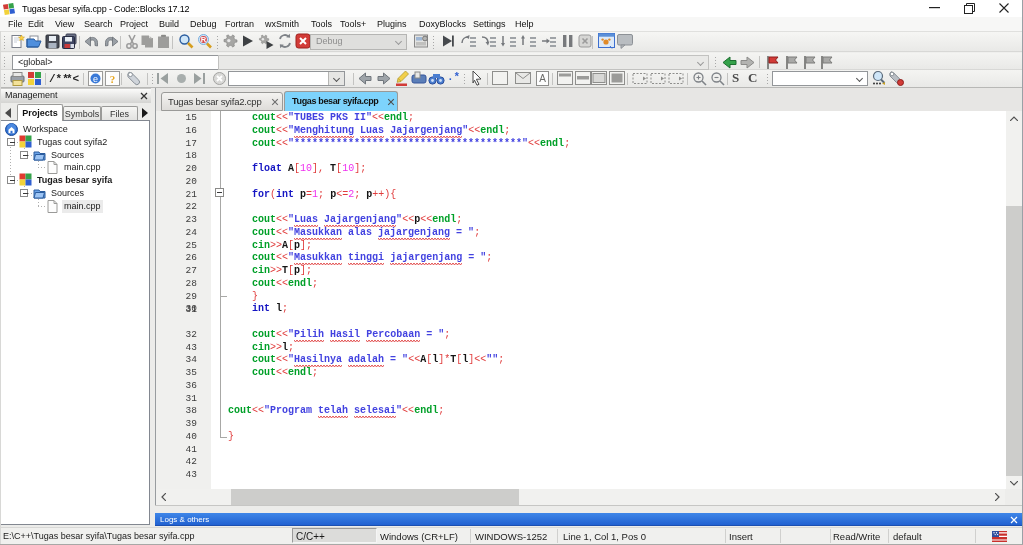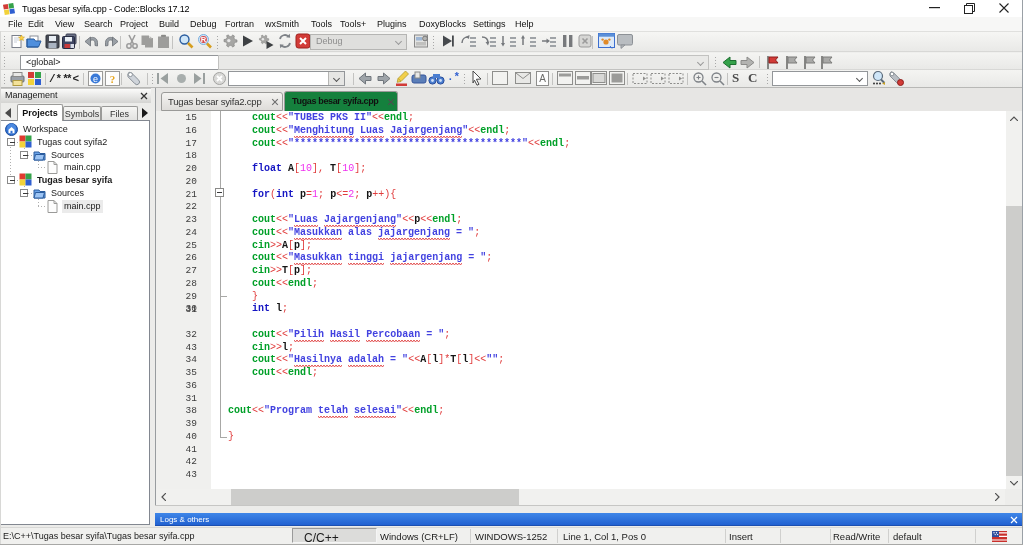--- a/index.html
+++ b/index.html
@@ -223,21 +223,21 @@
     <circle cx="8" cy="9" r="2.6" fill="#e08a28"></circle>
     <circle cx="4.6" cy="6.6" r="1.2" fill="#e08a28"></circle>
     <circle cx="11.4" cy="6.6" r="1.2" fill="#e08a28"></circle>
     <path d="M12 13l2 2.5" stroke="#3c6fd0"></path>
   </svg>
 <svg style="position:absolute;left:617px;top:34px" width="16" height="15" viewBox="0 0 16 15">
     <rect x="0.5" y="0.5" width="15" height="10.5" rx="1.5" fill="#b9bdc1" stroke="#8d9196"></rect>
     <path d="M4 11l0 3.4 4-3.4z" fill="#b9bdc1" stroke="#8d9196"></path>
   </svg>
 <div style="position:absolute;left:3px;top:56px;width:3px;height:12px;background-image:radial-gradient(circle at 1.5px 1.5px,#a8a8a8 0.9px,transparent 1px);background-size:3px 3px"></div>
-<div class="combo" style="left:20px;top:55px;width:234px;height:15px"><span style="color:#1c1c1c">&lt;global&gt;</span><span class="chev"></span></div>
+<div class="combo" style="left:12px;top:55px;width:234px;height:15px"><span style="color:#1c1c1c">&lt;global&gt;</span><span class="chev"></span></div>
 <div class="combo dis2" style="left:218px;top:55px;width:491px;height:15px">
     <span class="chev"></span>
   </div>
 <div style="position:absolute;left:714px;top:56px;width:3px;height:12px;background-image:radial-gradient(circle at 1.5px 1.5px,#a8a8a8 0.9px,transparent 1px);background-size:3px 3px"></div>
 <svg style="position:absolute;left:722px;top:56px" width="15" height="13" viewBox="0 0 15 13">
     <path d="M14 4.5H8V1L1 6.5 8 12V8.5h6z" fill="#35a24a" stroke="#1d6e30"></path>
   </svg>
 <svg style="position:absolute;left:740px;top:56px" width="15" height="13" viewBox="0 0 15 13">
     <path d="M1 4.5h6V1l7 5.5L7 12V8.5H1z" fill="#b3b3b1" stroke="#8b8b89"></path>
   </svg>
@@ -495,21 +495,21 @@
 <div style="position:absolute;left:62px;top:200px;height:13px;line-height:13px;font-size:9px;font-weight:normal;color:#1a1a1a;background:#ebebeb;padding:0 2px;white-space:nowrap">main.cpp</div>
 
 <div class="abs" style="left:155px;top:88px;width:868px;height:23px;background:#e7e6e4"></div>
 <div class="abs" style="left:155px;top:88px;width:868px;height:417px;border-left:1px solid #989c9f"></div>
 
 <div class="abs" style="left:161px;top:92px;width:122px;height:19px;background:linear-gradient(#f4f3f1,#dedcd9);border:1px solid #9a9a98;border-radius:3px 3px 0 0;font-size:9.5px;color:#333;line-height:18px;padding-left:6px;letter-spacing:-0.2px">Tugas besar syifa2.cpp</div>
 <svg class="abs" style="left:271px;top:98px" width="8" height="8" viewBox="0 0 8 8">
     <path d="M1.2 1.2l5.6 5.6M6.8 1.2L1.2 6.8" stroke="#6e6e6e" stroke-width="1.1"></path>
   </svg>
 
-<div class="abs" style="left:284px;top:91px;width:114px;height:20px;background:#15803d;border:1px solid #9a9a98;border-bottom:none;border-radius:3px 3px 0 0;font-size:9px;font-weight:bold;color:#111;line-height:19px;padding-left:7px;letter-spacing:-0.35px">Tugas besar syifa.cpp</div>
+<div class="abs" style="left:284px;top:91px;width:114px;height:20px;background:#7dd3fc;border:1px solid #9a9a98;border-bottom:none;border-radius:3px 3px 0 0;font-size:9px;font-weight:bold;color:#111;line-height:19px;padding-left:7px;letter-spacing:-0.35px">Tugas besar syifa.cpp</div>
 <svg class="abs" style="left:387px;top:98px" width="8" height="8" viewBox="0 0 8 8">
     <path d="M1.2 1.2l5.6 5.6M6.8 1.2L1.2 6.8" stroke="#4e4e4e" stroke-width="1.1"></path>
   </svg>
 
 <div class="abs" style="left:156px;top:111px;width:850px;height:378px;background:#fff"></div>
 
 <div class="abs" style="left:156px;top:111px;width:55px;height:378px;background:#f0f0ee"></div>
 
 <div class="abs" style="left:220px;top:111px;width:1px;height:326.2px;background:#a8a8a6"></div>
 <div class="abs" style="left:220px;top:296px;width:7px;height:1px;background:#a8a8a6"></div>
@@ -640,21 +640,21 @@
 
 <div class="abs" style="left:155px;top:513px;width:868px;height:13px;background:linear-gradient(#3e86e8,#2161d1);border-bottom:1px solid #1b4fb0"></div>
 <div class="abs" style="left:160px;top:515px;font-size:8px;color:#fff">Logs &amp; others</div>
 <svg class="abs" style="left:1010px;top:516px" width="8" height="8" viewBox="0 0 8 8">
     <path d="M1 1l6 6M7 1L1 7" stroke="#fff" stroke-width="1.2"></path>
   </svg>
 
 <div class="abs" style="left:0;top:527px;width:1023px;height:18px;background:#f0f0ee;border-top:1px solid #d8d8d6"></div>
 <div style="position:absolute;left:3px;top:531px;font-size:9px;color:#1a1a1a;white-space:nowrap">E:\C++\Tugas besar syifa\Tugas besar syifa.cpp</div>
 <div style="position:absolute;left:292px;top:528px;width:85px;height:15px;background:#dcdcda;border:1px solid;border-color:#9a9a9a #f5f5f5 #f5f5f5 #9a9a9a"></div>
-<div style="position:absolute;left:304px;top:531px;font-size:12px;color:#1a1a1a;white-space:nowrap">C/C++</div>
+<div style="position:absolute;left:296px;top:531px;font-size:10px;color:#1a1a1a;white-space:nowrap">C/C++</div>
 <div style="position:absolute;left:380px;top:531px;font-size:9.5px;color:#1a1a1a;white-space:nowrap">Windows (CR+LF)</div>
 <div style="position:absolute;left:475px;top:531px;font-size:9.5px;color:#1a1a1a;white-space:nowrap">WINDOWS-1252</div>
 <div style="position:absolute;left:563px;top:531px;font-size:9.5px;color:#1a1a1a;white-space:nowrap">Line 1, Col 1, Pos 0</div>
 <div style="position:absolute;left:729px;top:531px;font-size:9.5px;color:#1a1a1a;white-space:nowrap">Insert</div>
 <div style="position:absolute;left:833px;top:531px;font-size:9.5px;color:#1a1a1a;white-space:nowrap">Read/Write</div>
 <div style="position:absolute;left:893px;top:531px;font-size:9.5px;color:#1a1a1a;white-space:nowrap">default</div>
 <div style="position:absolute;left:470px;top:529px;width:1px;height:14px;background:#d0d0ce"></div>
 <div style="position:absolute;left:557px;top:529px;width:1px;height:14px;background:#d0d0ce"></div>
 <div style="position:absolute;left:725px;top:529px;width:1px;height:14px;background:#d0d0ce"></div>
 <div style="position:absolute;left:780px;top:529px;width:1px;height:14px;background:#d0d0ce"></div>

